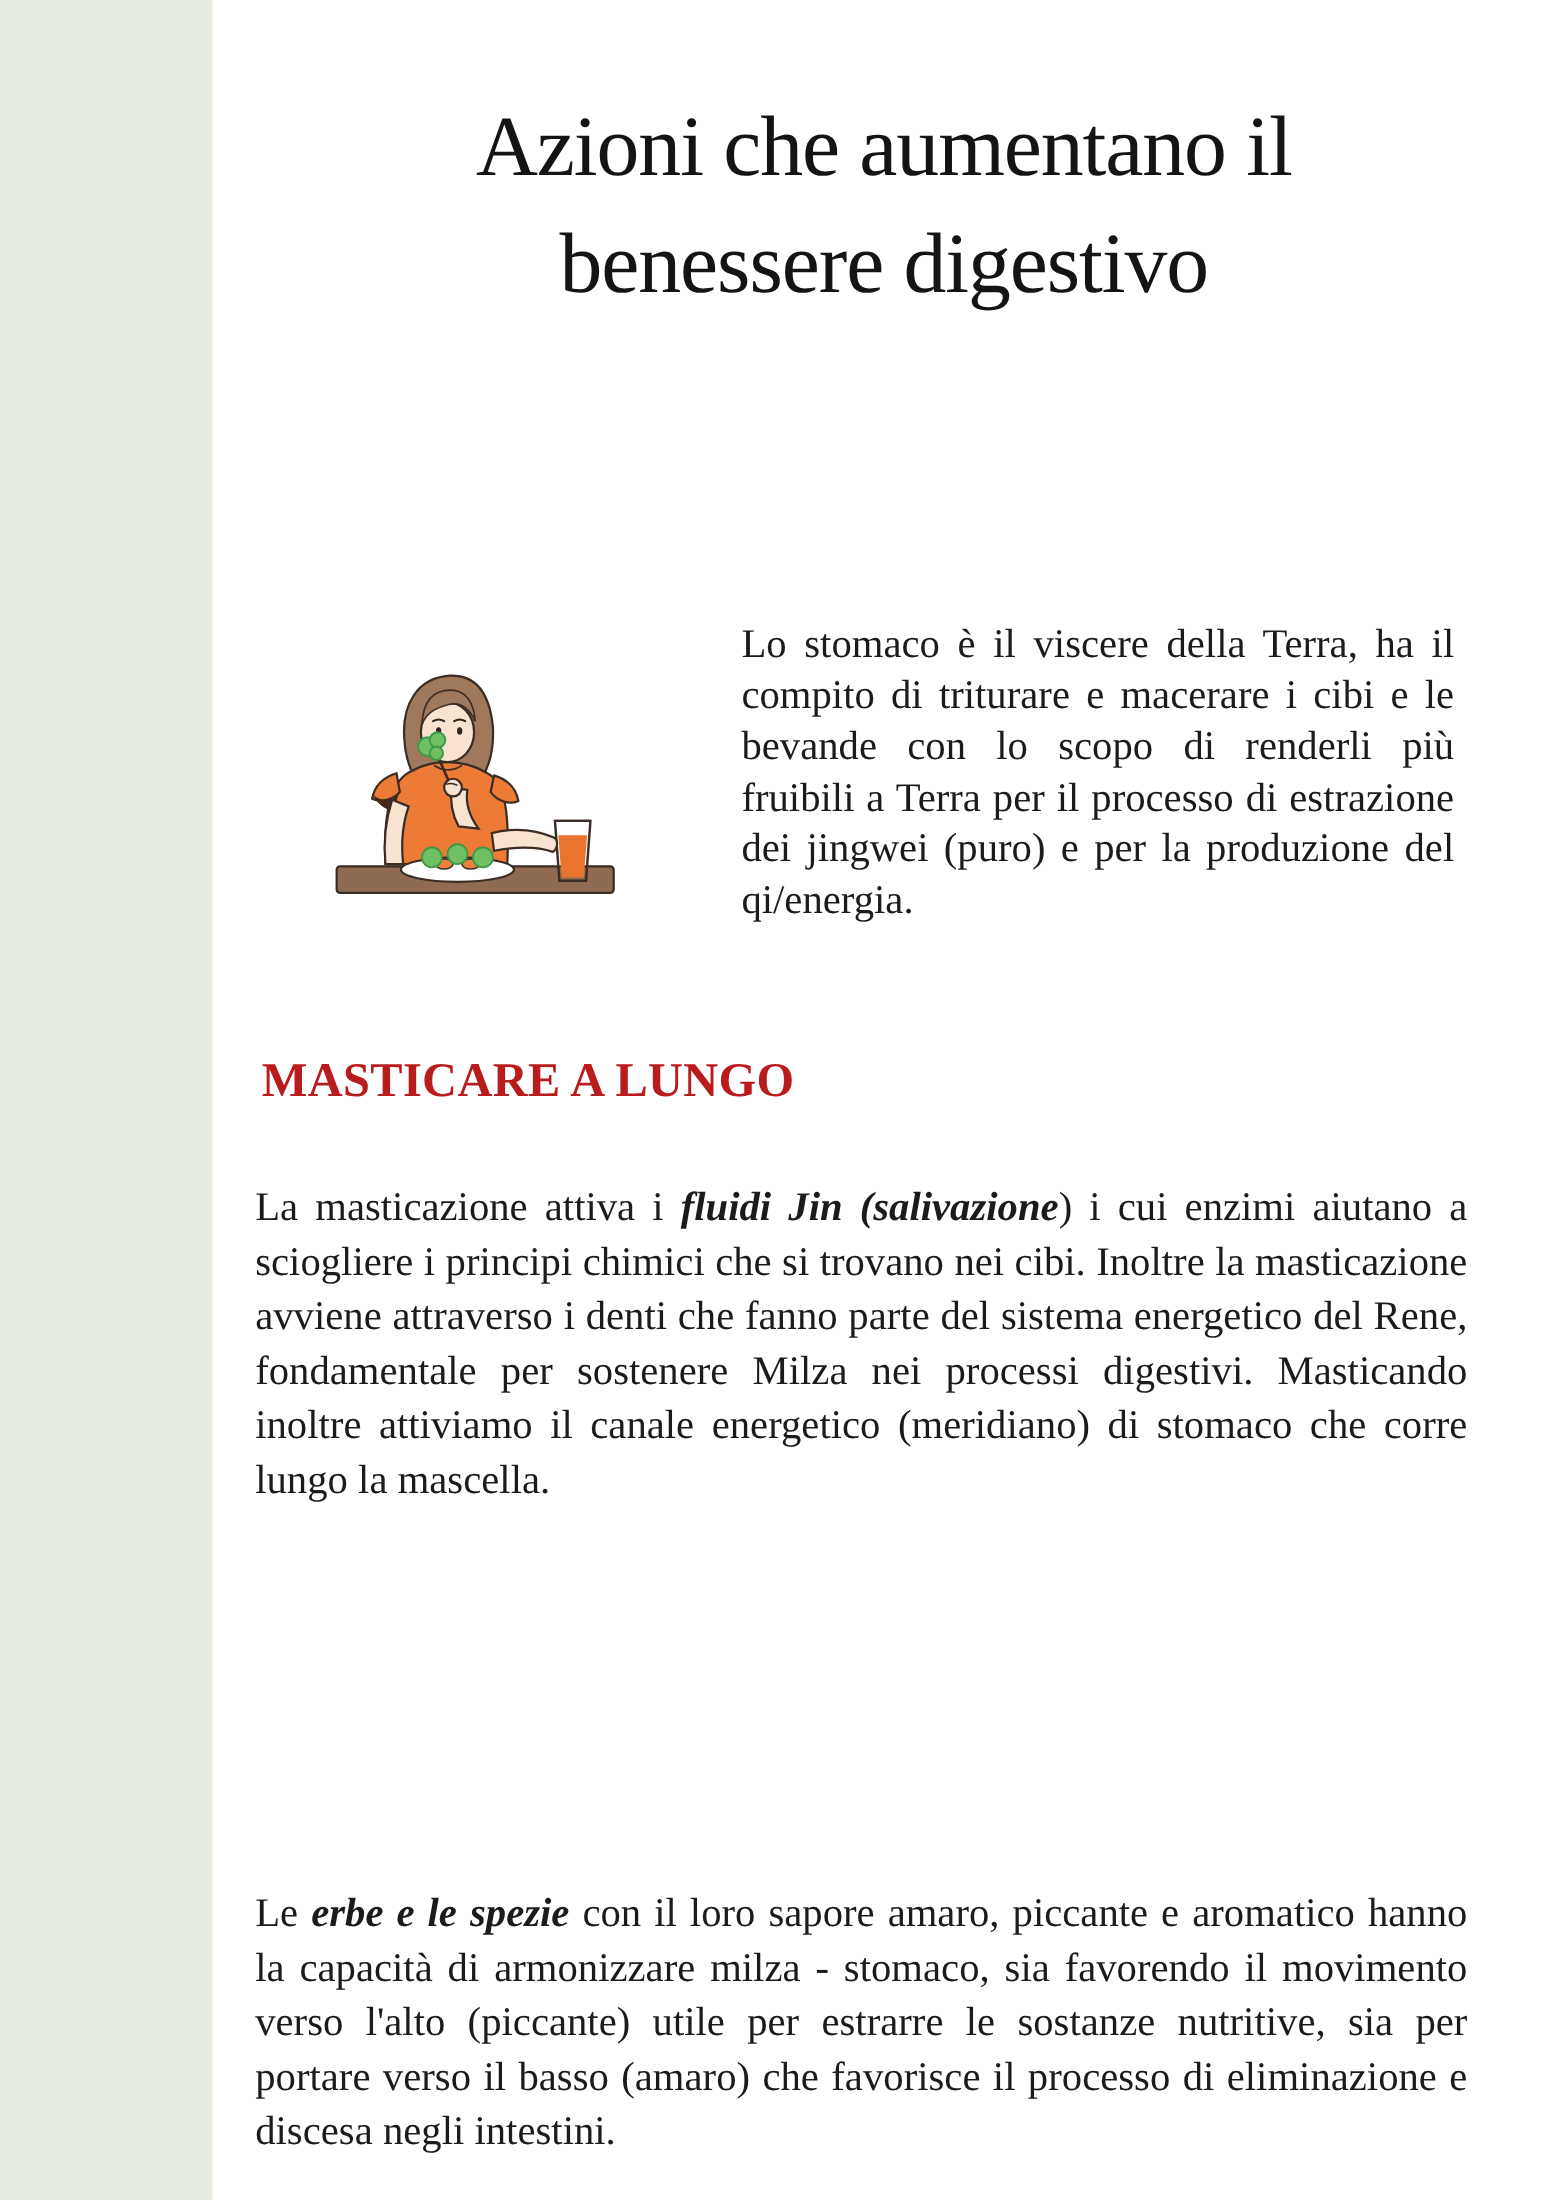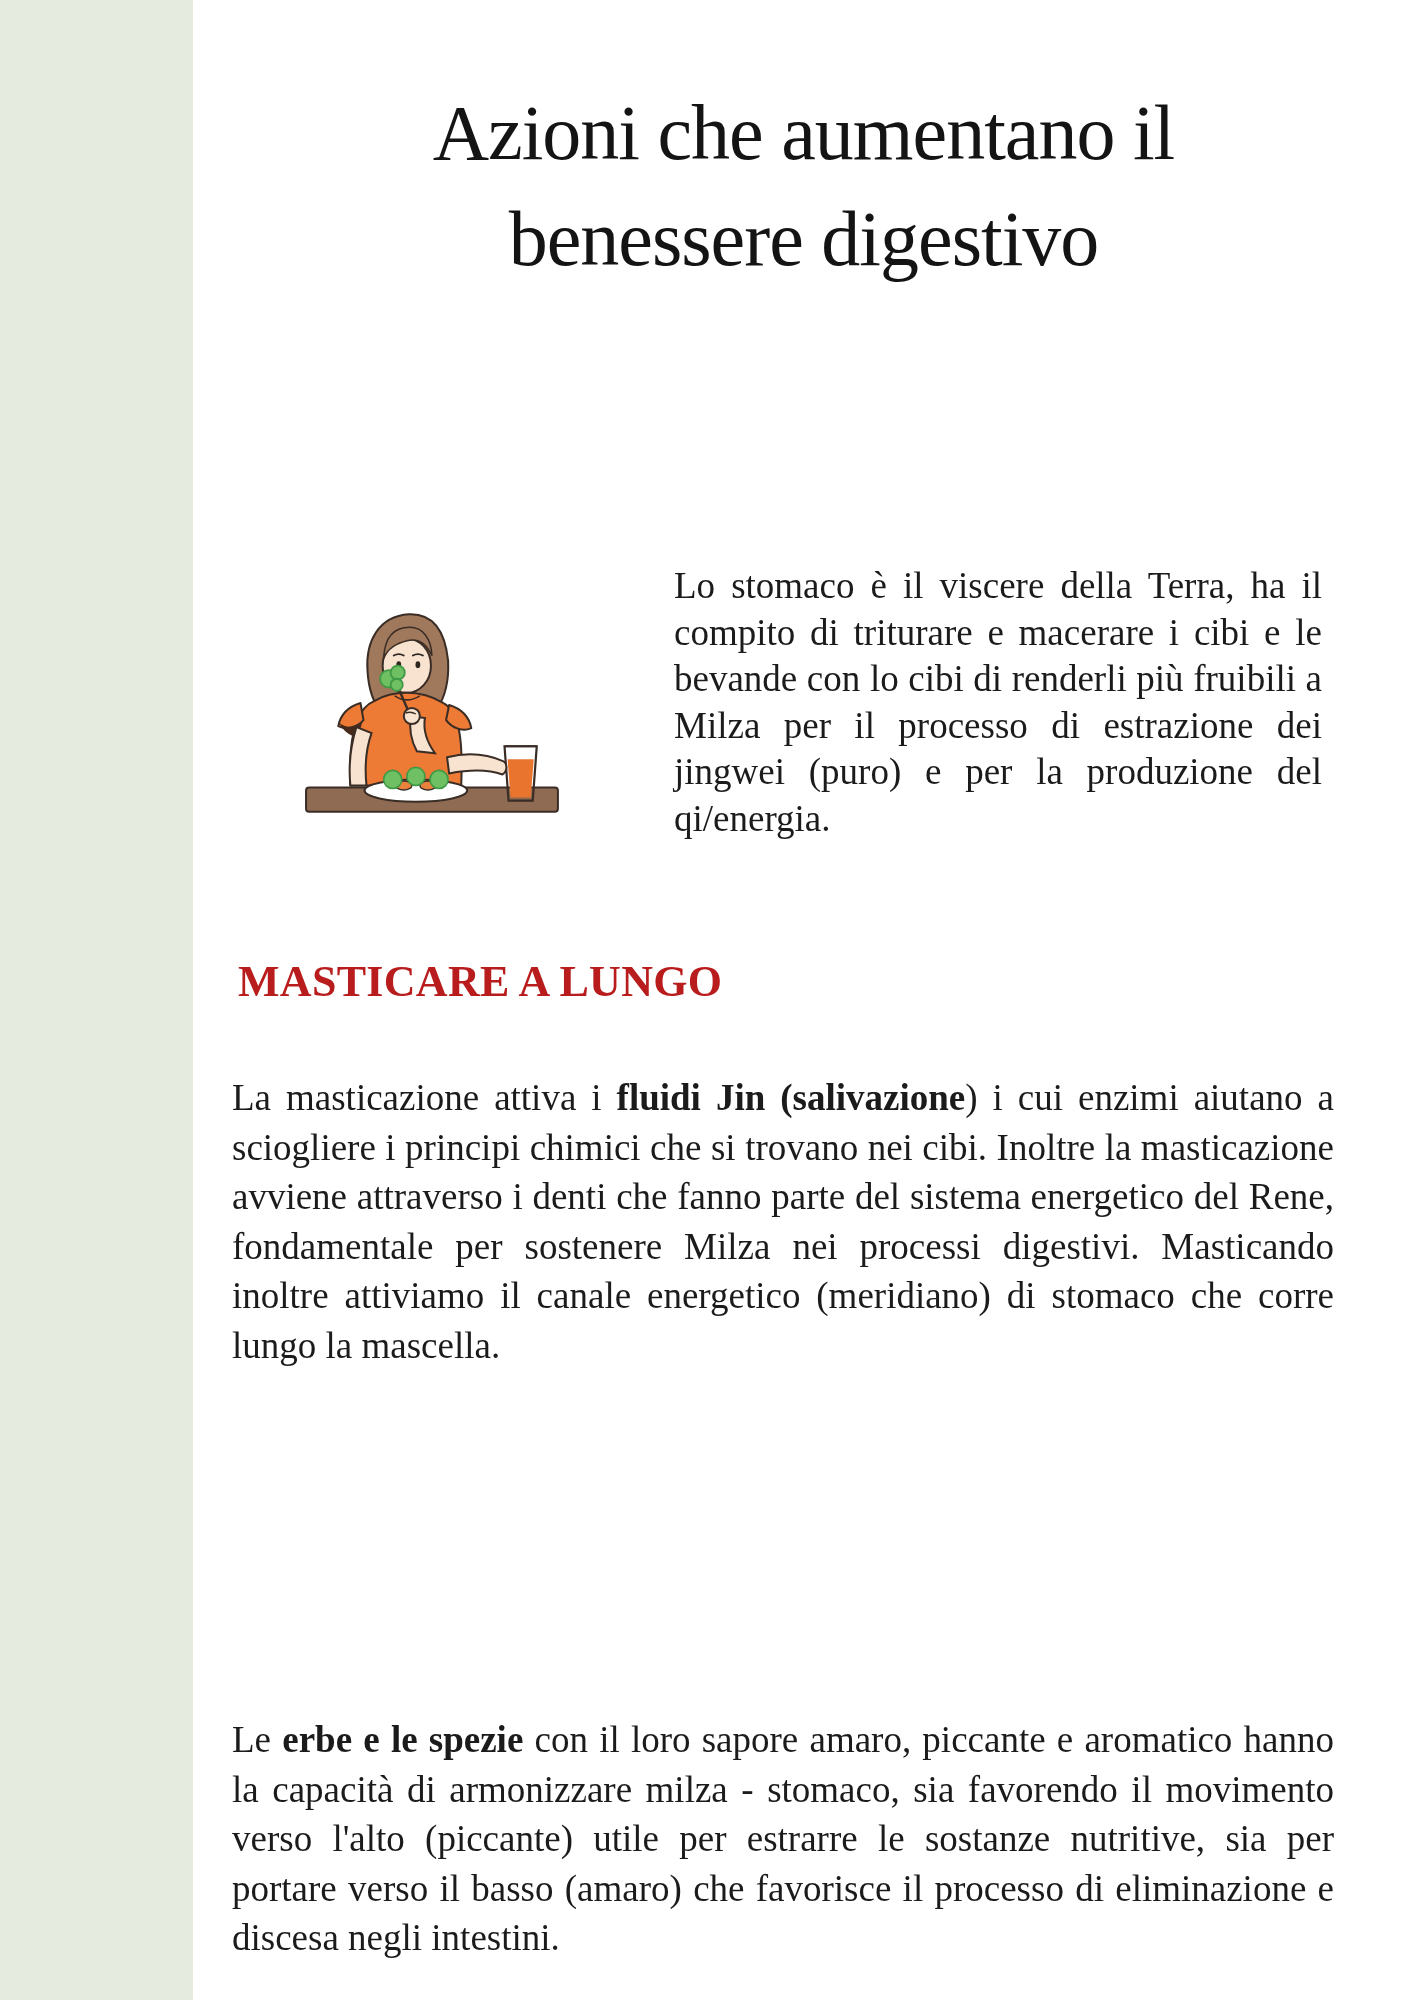--- a/index.html
+++ b/index.html
@@ -35,21 +35,21 @@
   }
   .subheading.masticare { left:238px; top:956px; }
   .subheading.spezie    { left:250px; top:1592px; }
   .body-paragraph {
     position:absolute; left:232px; width:1102px;
     font-size:37px; line-height:49.5px; text-align:justify; text-justify:inter-word;
   }
   .body-paragraph.p1 { top:1036px; }
   .body-paragraph.p2 { top:1348px; }
   .body-paragraph.p3 { top:1678px; }
-  .seg-bold { font-weight:bold; }
+  .seg-bold { font-weight:bold;font-style:italic; }
   .seg-underline {
     text-decoration:underline;
     text-decoration-thickness:2.5px;
     text-underline-offset:7px;
     text-decoration-skip-ink:none;
   }
 </style>
 </head>
 <body>
 
@@ -129,21 +129,21 @@
       <path d="M107,104 Q112,102 117,105" fill="none" stroke-width="1.4"></path>
     </g>
 
     <g stroke="#3f9a45" stroke-width="1.8" fill="#6fbf63">
       <circle cx="90" cy="70" r="8.5"></circle>
       <circle cx="99" cy="64" r="7"></circle>
       <circle cx="98" cy="76" r="6"></circle>
     </g>
   </svg>
 
-  <p class="intro-paragraph">Lo stomaco è il viscere della Terra, ha il compito di triturare e macerare i cibi e le bevande con lo cibi di renderli più fruibili a Milza per il processo di estrazione dei jingwei (puro) e per la produzione del qi/energia.</p>
+  <p class="intro-paragraph">Lo stomaco è il viscere della Terra, ha il compito di triturare e macerare i cibi e le bevande con lo scopo di renderli più fruibili a Terra per il processo di estrazione dei jingwei (puro) e per la produzione del qi/energia.</p>
 
   <div class="subheading masticare">MASTICARE A LUNGO</div>
 
   <p class="body-paragraph p1"><span>La masticazione attiva i </span><span class="seg-bold">fluidi Jin (salivazione</span><span>) i cui enzimi aiutano a sciogliere i principi chimici che si trovano nei cibi. Inoltre la masticazione avviene attraverso i denti che fanno parte del sistema energetico del Rene, fondamentale per sostenere Milza nei processi digestivi. Masticando inoltre attiviamo il canale energetico (meridiano) di stomaco che corre lungo la mascella.</span></p>
 
 
 
   <p class="body-paragraph p3"><span>Le </span><span class="seg-bold">erbe e le spezie</span><span> con il loro sapore amaro, piccante e aromatico hanno la capacità di armonizzare milza - stomaco, sia favorendo il movimento verso l'alto (piccante) utile per estrarre le sostanze nutritive, sia per portare verso il basso (amaro) che favorisce il processo di eliminazione e discesa negli intestini.</span></p>
 
 </div>

